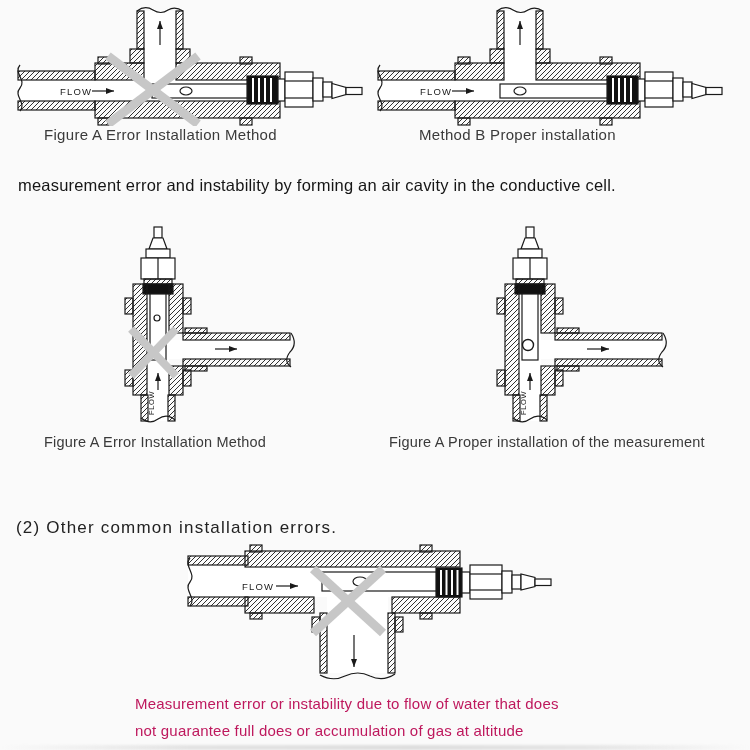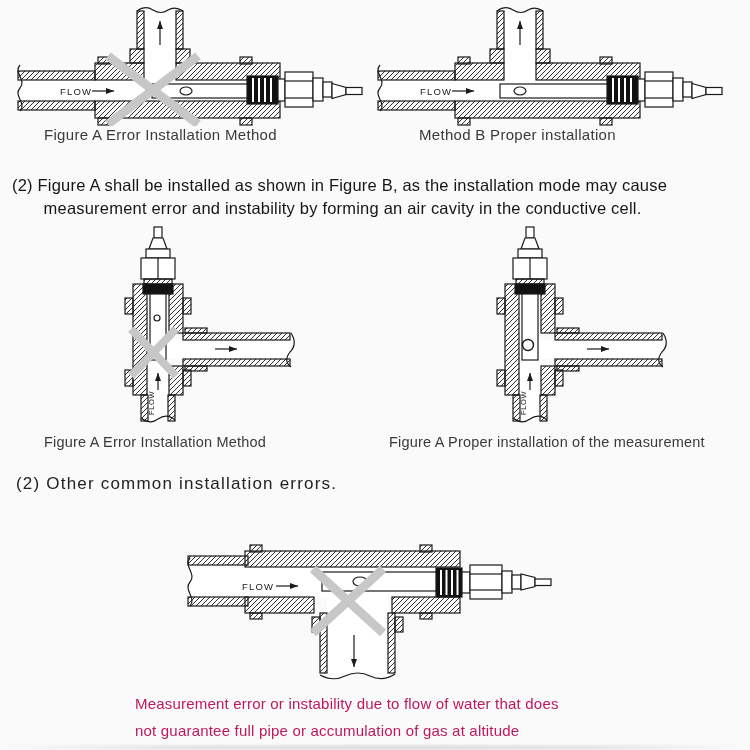--- a/index.html
+++ b/index.html
@@ -202,21 +202,20 @@
 <svg class="abs" style="left:370px;top:1px" width="360" height="125" viewBox="0 0 360 125">
   <use href="#tee-h"></use>
   <rect x="130" y="83" width="107" height="14" fill="#fff" stroke="#1a1a1a" stroke-width="1.2"></rect>
   <ellipse cx="150" cy="90" rx="6" ry="4" fill="#fff" stroke="#1a1a1a" stroke-width="1.2"></ellipse>
 </svg>
 
 <div class="abs caption" style="left:44px;top:126px">Figure A Error Installation Method</div>
 <div class="abs caption" style="left:419px;top:126px">Method B Proper installation</div>
 
 <div class="abs para" style="left:12px;top:174px">
-  <div>(2) Figure A shall be installed as shown in Figure B, as the installation mode may cause</div>
   <div class="indent">measurement error and instability by forming an air cavity in the conductive cell.</div>
 </div>
 
 <svg class="abs" style="left:35px;top:225px" width="280" height="200" viewBox="0 0 280 200">
   <use href="#tee-v"></use>
   <circle cx="122" cy="93" r="3" fill="#fff" stroke="#1a1a1a" stroke-width="1.2"></circle>
   <g stroke="#c7c7c7" stroke-width="8">
     <line x1="96" y1="104" x2="141" y2="151"></line>
     <line x1="141" y1="104" x2="96" y2="151"></line>
   </g>
@@ -225,28 +224,28 @@
 <svg class="abs" style="left:407px;top:225px" width="280" height="200" viewBox="0 0 280 200">
   <use href="#tee-v"></use>
   <circle cx="121" cy="120" r="5.5" fill="#fff" stroke="#1a1a1a" stroke-width="1.4"></circle>
 </svg>
 
 <div class="abs caption-sm" style="left:44px;top:429px">Figure A Error Installation Method</div>
 <div class="abs caption-sm" style="left:389px;top:429px">
   <div>Figure A Proper installation of the measurement</div>
 </div>
 
-<div class="abs heading" style="left:16px;top:474px">(2) Other common installation errors.</div>
+<div class="abs heading" style="left:16px;top:518px">(2) Other common installation errors.</div>
 
 <svg class="abs" style="left:180px;top:527px" width="400" height="165" viewBox="0 0 400 165">
   <use href="#tee-down"></use>
   <g stroke="#c7c7c7" stroke-width="9">
     <line x1="133" y1="42" x2="203" y2="106"></line>
     <line x1="203" y1="42" x2="133" y2="106"></line>
   </g>
 </svg>
 
 <div class="abs botcap" style="left:135px;top:690px">
   <div>Measurement error or instability due to flow of water that does</div>
-  <div>not guarantee full pipe or accumulation of gas at altitude</div>
+  <div>not guarantee full does or accumulation of gas at altitude</div>
 </div>
 
 <div class="abs edge-artifact"></div>
 
 </body></html>

